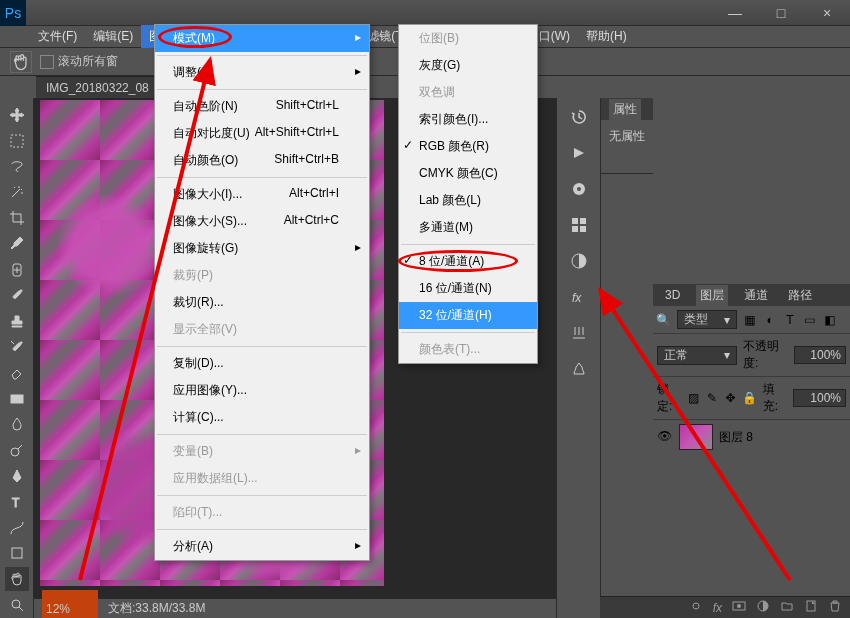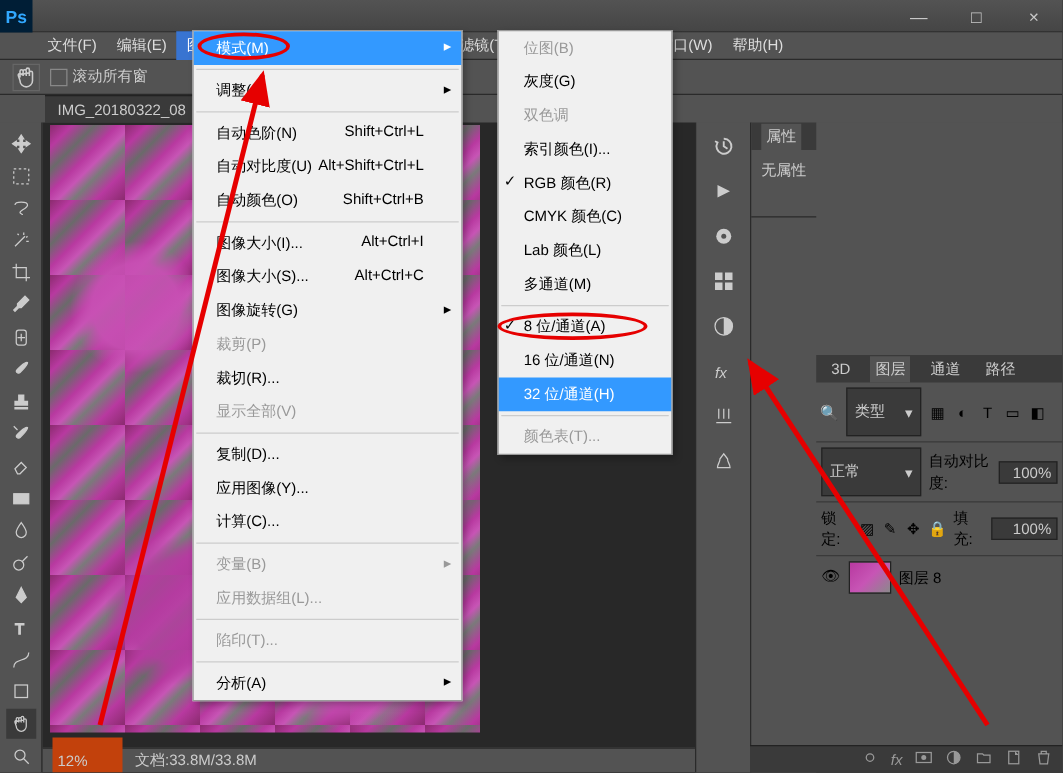--- a/index.html
+++ b/index.html
@@ -1,18 +1,18 @@
 <!DOCTYPE html>
 <html><head>
 <meta charset="utf-8">
 <style>
 *{box-sizing:border-box;margin:0;padding:0;font-family:"Microsoft YaHei",Arial,sans-serif;font-size:12px;user-select:none}
 body{background:#535353;width:850px;height:618px;overflow:hidden;position:relative}
 .titlebar{height:26px;background:linear-gradient(#535353,#454545);display:flex;align-items:center;border-bottom:1px solid #2a2a2a}
-.ps-logo{width:26px;height:26px;background:#001e36;color:#31a8ff;font-weight:bold;font-size:14px;display:flex;align-items:center;justify-content:center;margin-right:4px}
+.ps-logo{width:26px;height:26px;background:#001e36;color:#31a8ff;font-weight:normal;font-size:14px;display:flex;align-items:center;justify-content:center;margin-right:4px}
 .winbtns{margin-left:auto;display:flex}
 .winbtn{width:46px;height:26px;color:#c8c8c8;display:flex;align-items:center;justify-content:center;font-size:14px;cursor:pointer}
 .menubar{height:22px;background:#535353;display:flex;align-items:center;padding-left:30px;color:#ddd;border-bottom:1px solid #2a2a2a}
 .menu-item{padding:3px 8px;cursor:pointer}
 .menu-item.active{background:#3874d1;color:#fff}
 .optionsbar{height:28px;background:#535353;border-bottom:1px solid #2a2a2a;display:flex;align-items:center;padding-left:10px;color:#ccc}
 .opt-icon{width:22px;height:22px;border:1px solid #666;margin-right:8px;display:flex;align-items:center;justify-content:center}
 .chk{width:14px;height:14px;border:1px solid #888;margin-right:4px}
 .doc-tab{height:22px;background:#3a3a3a;color:#ccc;padding:4px 10px;margin-left:36px;display:inline-block;border-top:1px solid #222}
 .workspace{position:absolute;top:98px;left:0;right:0;bottom:0;display:flex}
@@ -28,21 +28,21 @@
 .right-dock{width:44px;background:#535353;border-left:1px solid #2a2a2a;display:flex;flex-direction:column;align-items:center;padding-top:8px;gap:14px}
 .dock-icon{width:26px;height:22px;display:flex;align-items:center;justify-content:center;cursor:pointer}
 .dock-icon svg{width:18px;height:18px;fill:#ccc}
 .panels{width:250px;background:#535353;border-left:1px solid #2a2a2a;display:flex;flex-direction:row}
 .panel{border-bottom:1px solid #2a2a2a}
 .panel-tabs{height:22px;background:#3a3a3a;display:flex;align-items:center;color:#ccc;padding-left:8px;gap:12px}
 .panel-tab{cursor:pointer;padding:2px 4px}
 .panel-tab.active{background:#535353}
 .panel-body{padding:8px;color:#ccc}
 .layers-head{display:flex;align-items:center;gap:6px;padding:4px;border-bottom:1px solid #3a3a3a}
-.dropdown{background:#3a3a3a;border:1px solid #222;padding:10px 6px;color:#ccc;display:flex;align-items:center;min-width:60px;justify-content:space-between}
+.dropdown{background:#3a3a3a;border:1px solid #222;padding:0 6px;color:#ccc;display:flex;align-items:center;min-width:60px;justify-content:space-between}
 .pct-box{background:#3a3a3a;border:1px solid #222;padding:1px 4px;color:#ccc;width:58px;text-align:right}
 .layer-row{display:flex;align-items:center;padding:4px;gap:6px}
 .eye{width:16px;height:16px}
 .thumb{width:34px;height:26px;background:linear-gradient(135deg,#b839a0,#c755b5,#8a8a8a);border:1px solid #222}
 .lock-row{display:flex;align-items:center;gap:6px;padding:4px;border-bottom:1px solid #3a3a3a;font-size:11px}
 .mini-icon{width:14px;height:14px;display:inline-flex;align-items:center;justify-content:center}
 .layers-foot{position:absolute;bottom:0;right:0;width:250px;height:22px;background:#3a3a3a;border-top:1px solid #222;display:flex;align-items:center;justify-content:flex-end;gap:10px;padding-right:8px}
 .layers-foot svg{width:14px;height:14px;fill:#999}
 
 
@@ -297,21 +297,21 @@
         <span class="mini-icon">◐</span>
         <span class="mini-icon">T</span>
         <span class="mini-icon">▭</span>
         <span class="mini-icon">◧</span>
       </div>
       <div class="layers-head">
         <div class="dropdown" style="min-width:80px">
             <span>正常</span>
             <span>▾</span>
           </div>
-        <span style="margin-left:auto">自动对比度:</span>
+        <span style="margin-left:auto">不透明度:</span>
         <div class="pct-box">100%</div>
       </div>
       <div class="lock-row">
         <span>锁定:</span>
         <span class="mini-icon">▨</span>
         <span class="mini-icon">✎</span>
         <span class="mini-icon">✥</span>
         <span class="mini-icon">🔒</span>
         <span style="margin-left:auto">填充:</span>
         <div class="pct-box">100%</div>

